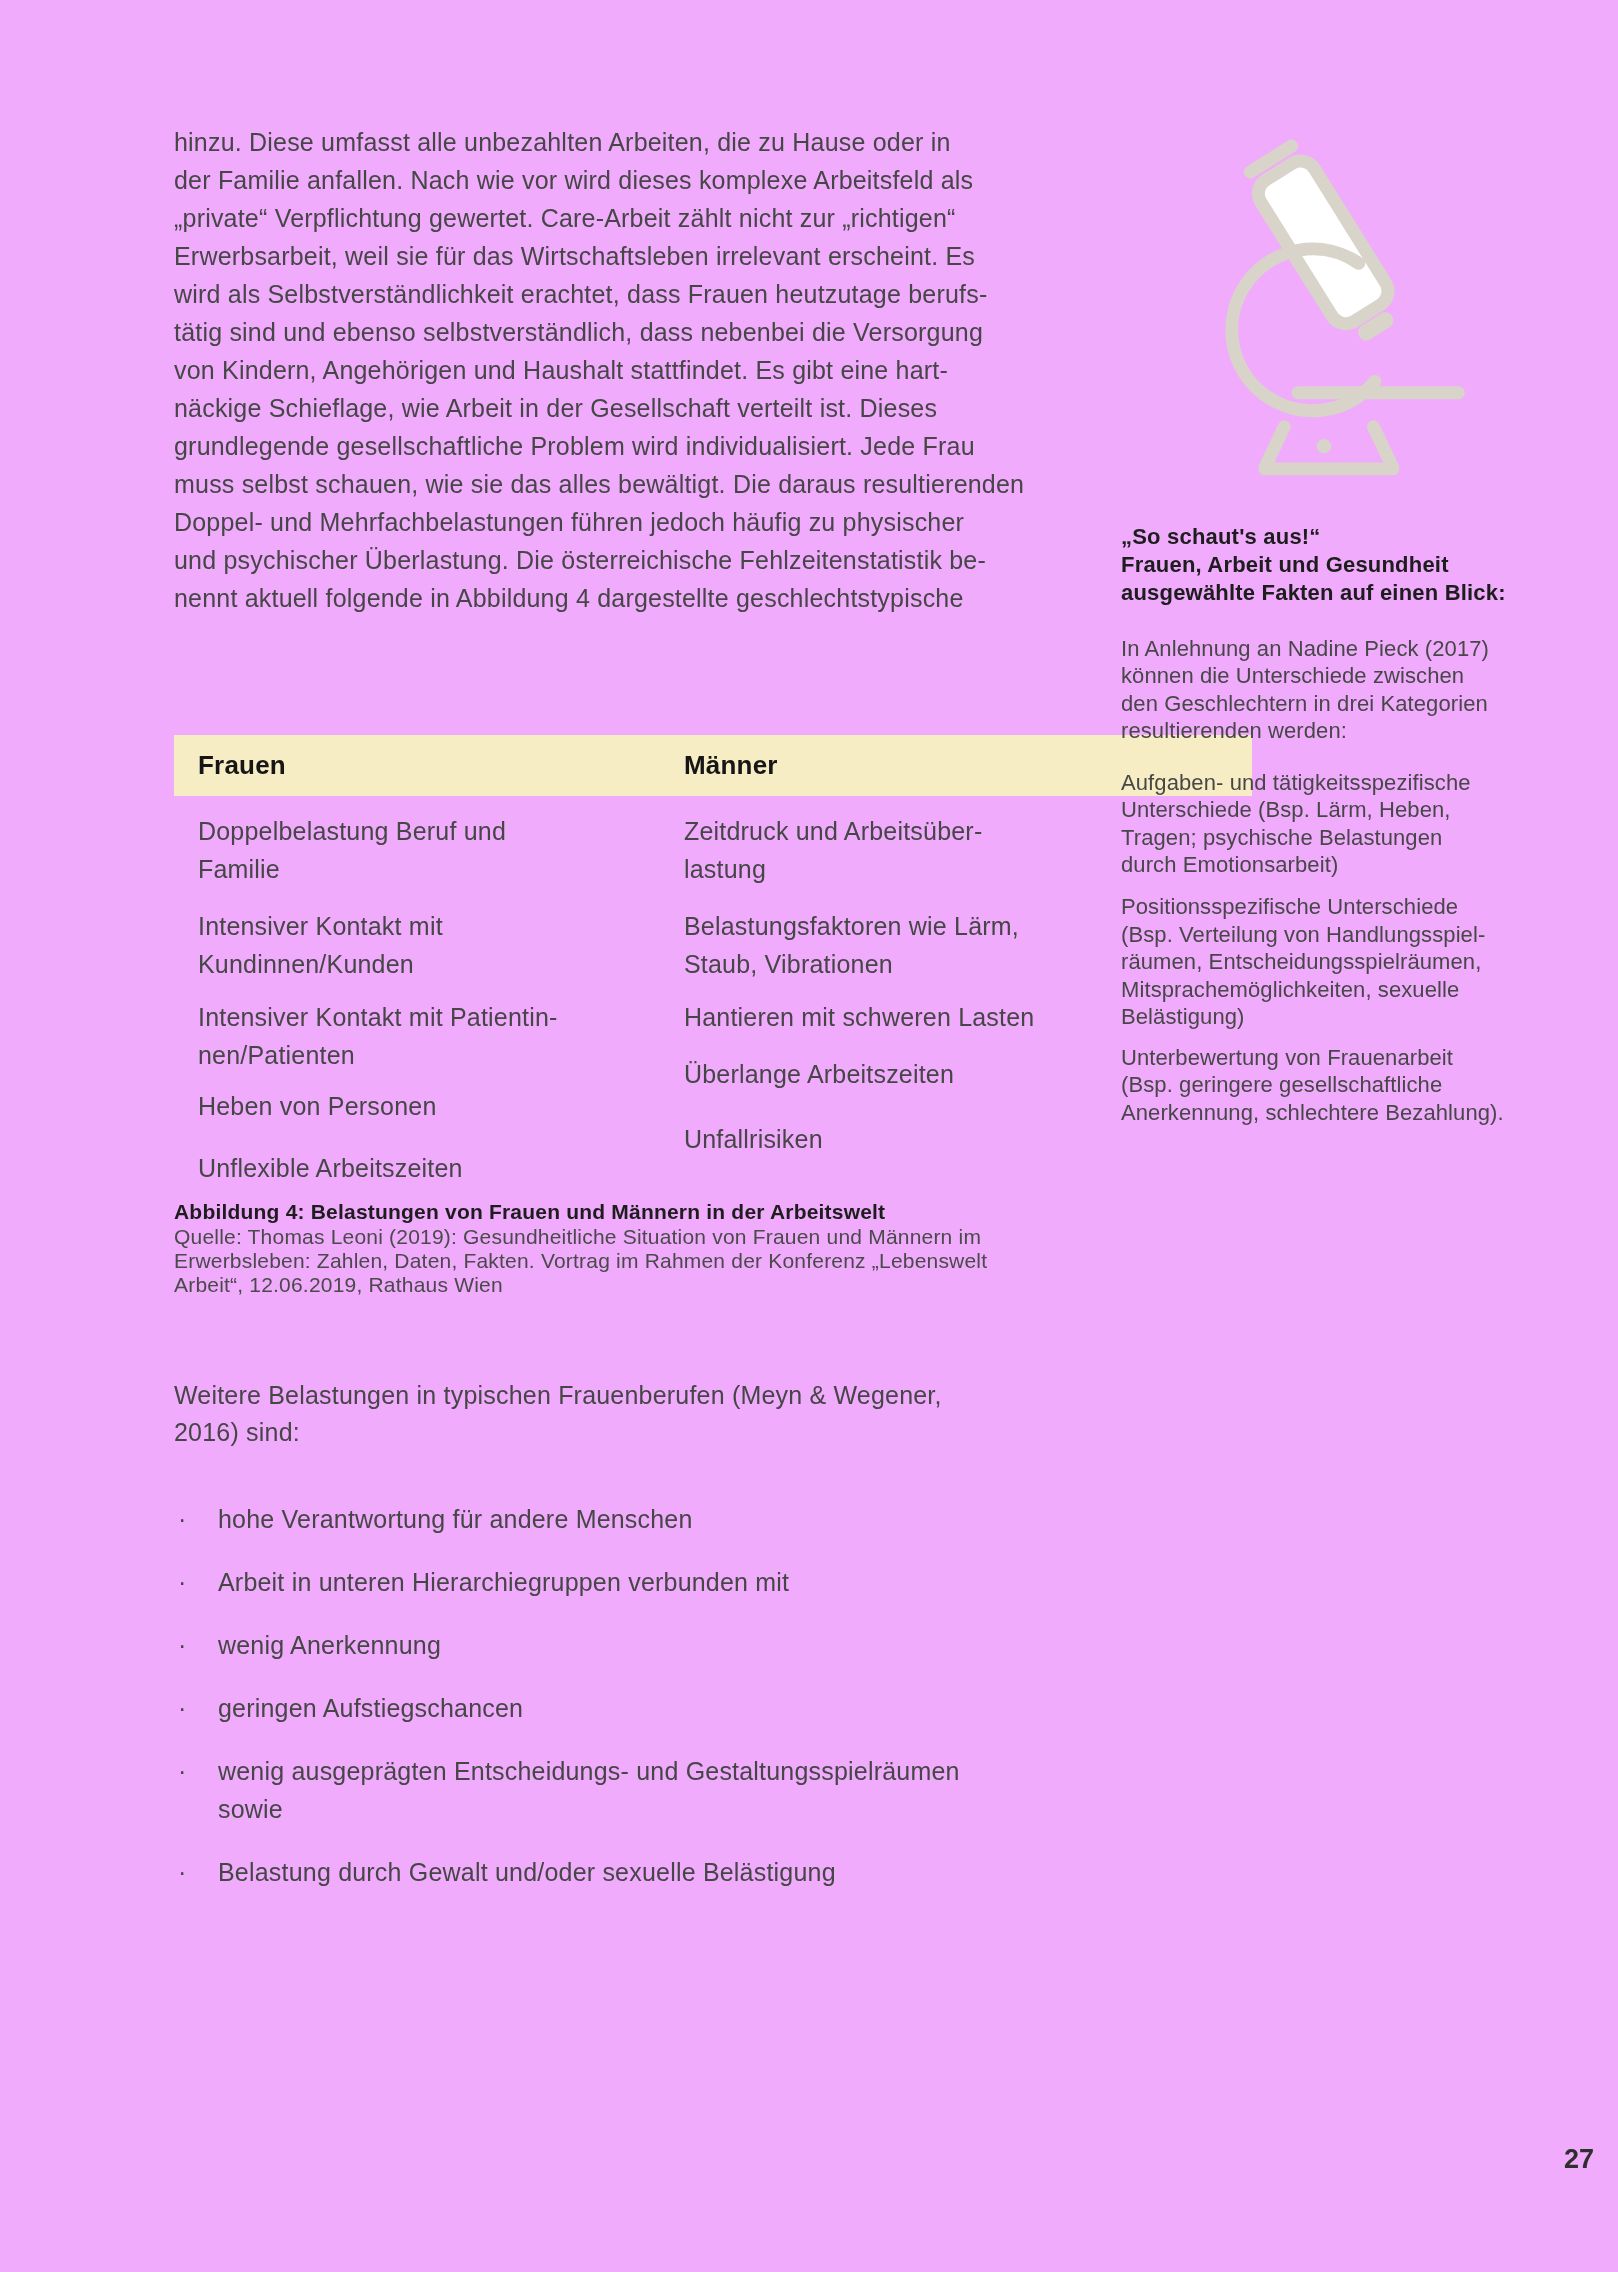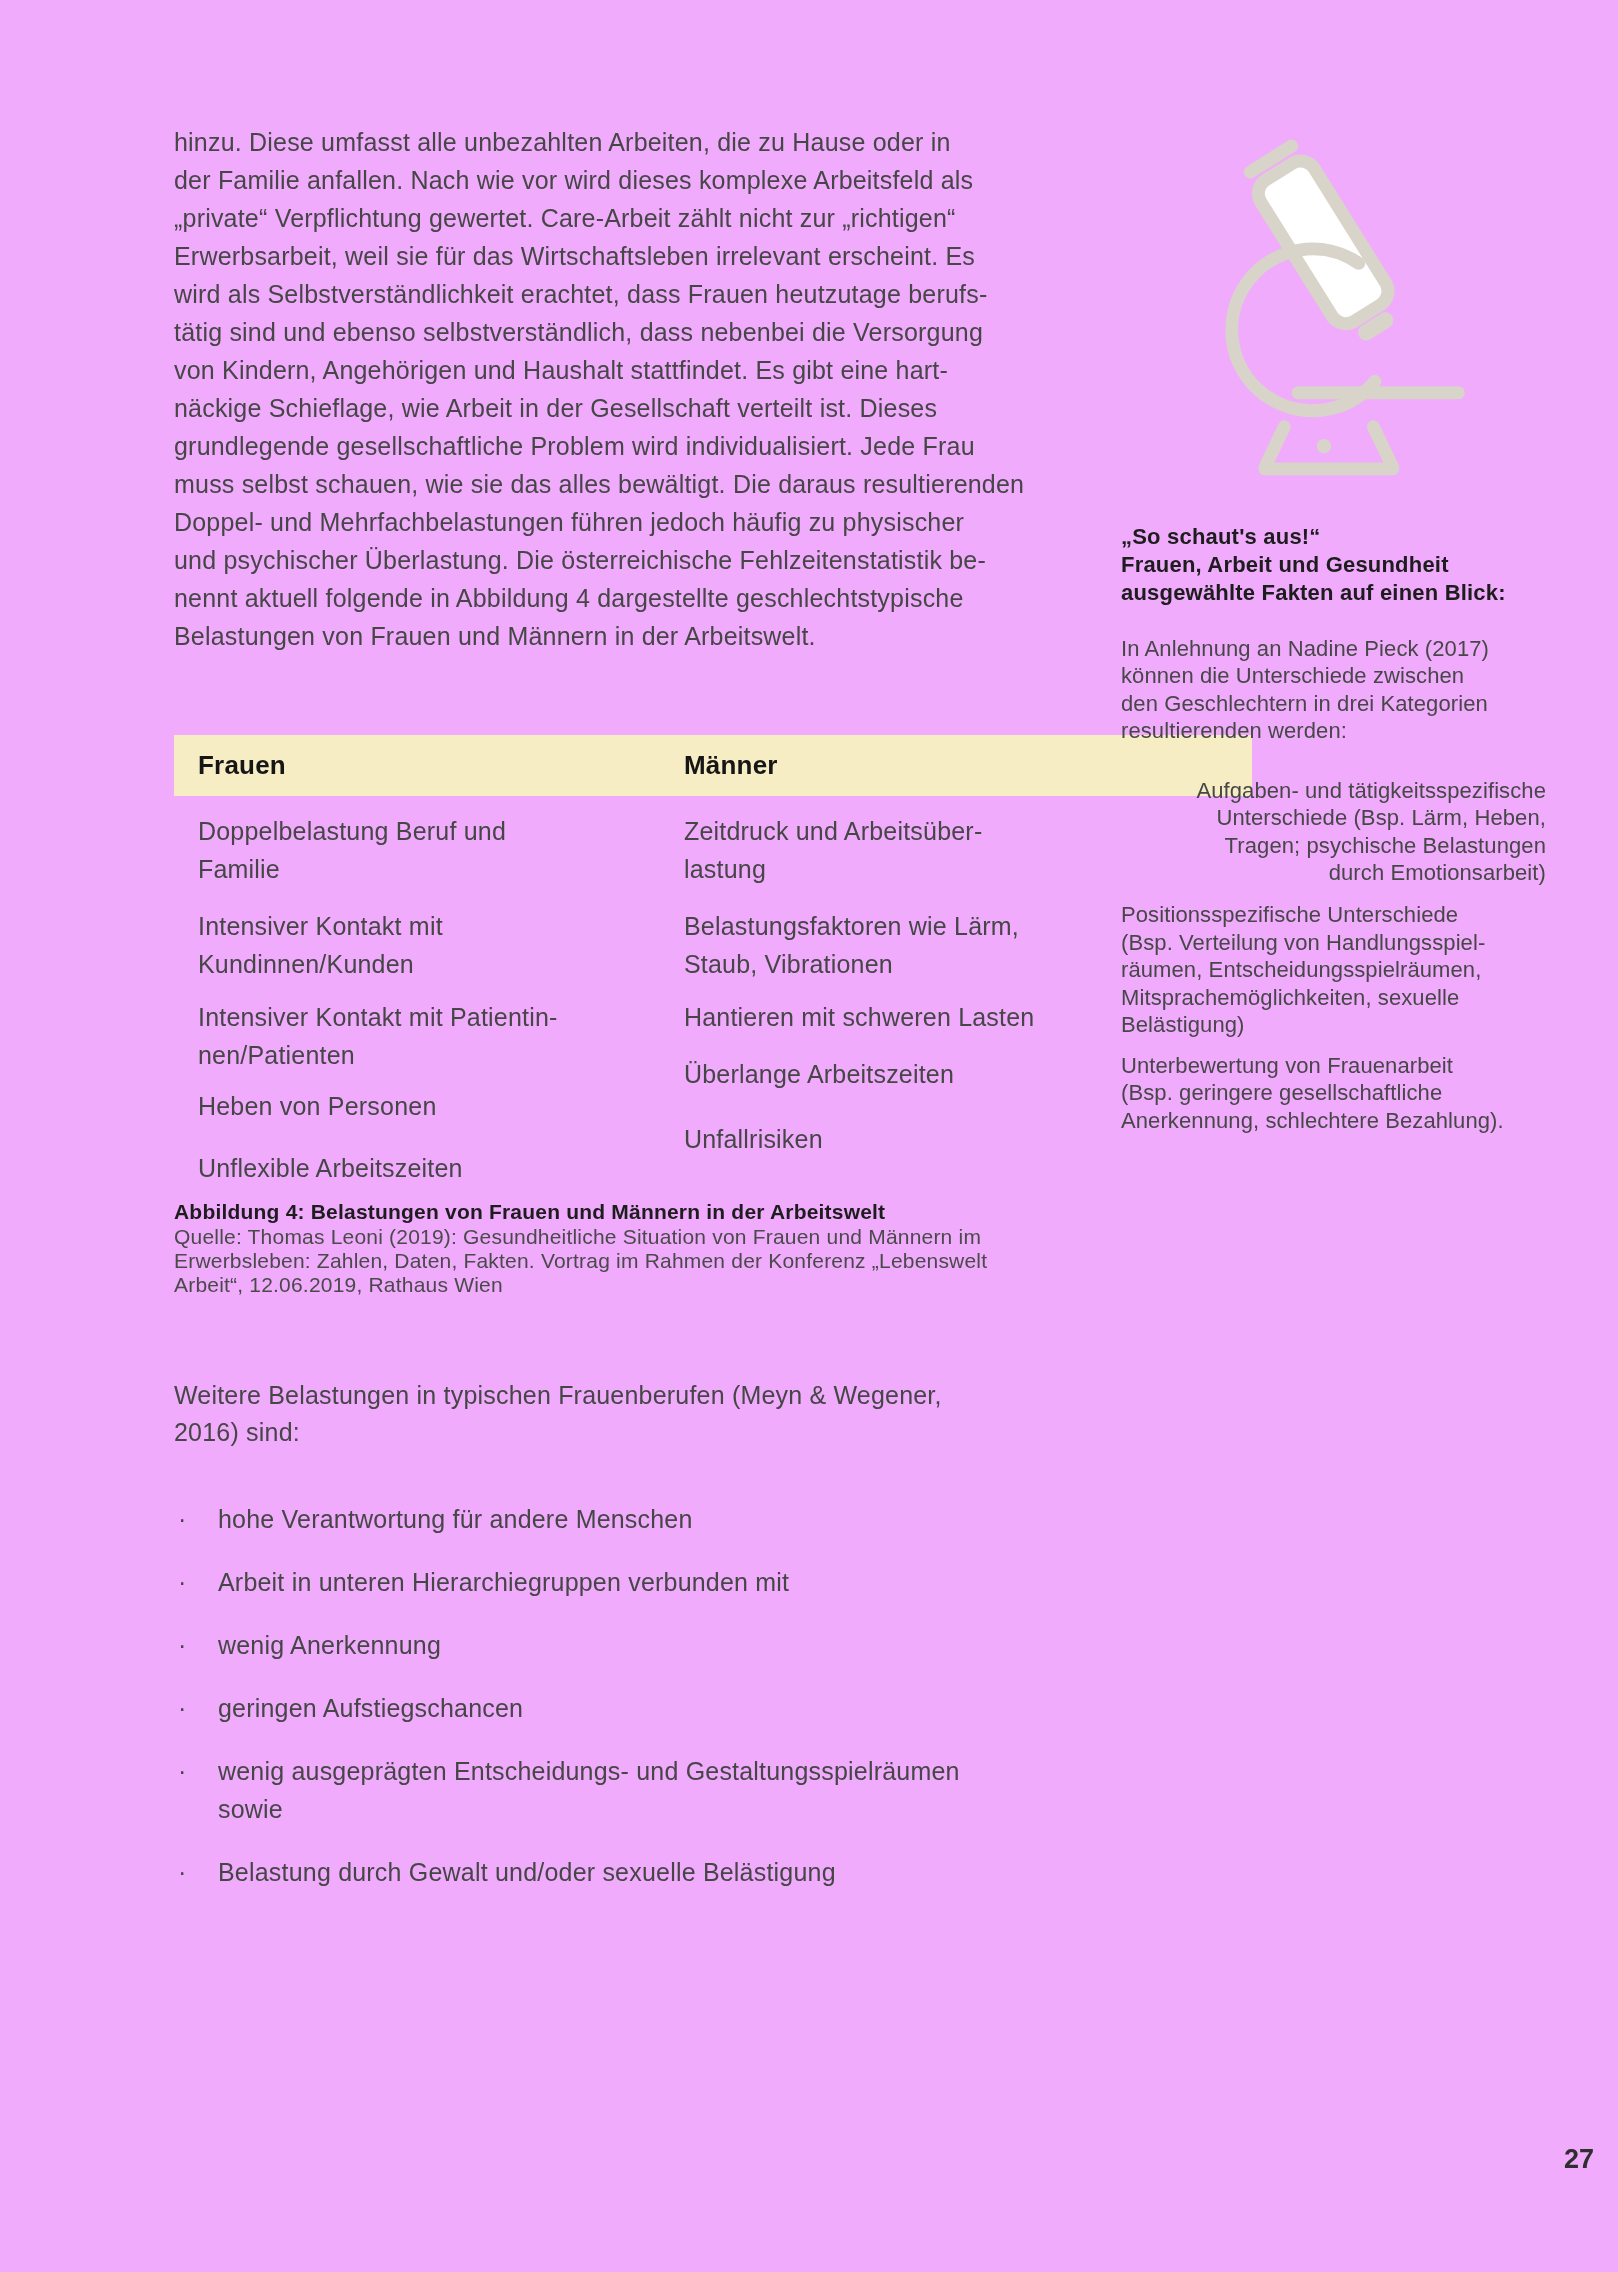--- a/index.html
+++ b/index.html
@@ -49,21 +49,21 @@
              font-size:25px; line-height:38px; letter-spacing:0.2px; color:#464646; }
   .bullet-item { position:relative; padding-left:44px; margin-bottom:25px; }
   .bullet-dot { position:absolute; left:4px; top:0; font-size:25px; color:#464646; }
 
   
   .sidebar { position:absolute; left:1121px; top:523px; width:425px; }
   .sb-heading { font-weight:bold; font-size:22px; line-height:28px; color:#1d1d1d;
                 letter-spacing:0.2px; }
   .sb-para { font-size:22px; line-height:27.5px; color:#474747; letter-spacing:0.1px; }
   .sb-para.m1 { margin-top:27.5px; }
-  .sb-para.m2 { margin-top:32px;text-align:right; }
+  .sb-para.m2 { margin-top:24px; }
   .sb-para.m3 { margin-top:14.6px; }
   .sb-para.m4 { margin-top:13px; }
 
   
   .micro-icon { position:absolute; left:1201px; top:121px; width:267px; height:360px; }
 
   
   .page-number { position:absolute; left:1537px; top:2144px; width:57px;
                  text-align:right; font-weight:bold; font-size:27px; color:#2f2f2f; }
 </style>
@@ -79,21 +79,20 @@
       <div class="ln">Erwerbsarbeit, weil sie für das Wirtschaftsleben irrelevant erscheint. Es</div>
       <div class="ln">wird als Selbstverständlichkeit erachtet, dass Frauen heutzutage berufs-</div>
       <div class="ln">tätig sind und ebenso selbstverständlich, dass nebenbei die Versorgung</div>
       <div class="ln">von Kindern, Angehörigen und Haushalt stattfindet. Es gibt eine hart-</div>
       <div class="ln">näckige Schieflage, wie Arbeit in der Gesellschaft verteilt ist. Dieses</div>
       <div class="ln">grundlegende gesellschaftliche Problem wird individualisiert. Jede Frau</div>
       <div class="ln">muss selbst schauen, wie sie das alles bewältigt. Die daraus resultierenden</div>
       <div class="ln">Doppel- und Mehrfachbelastungen führen jedoch häufig zu physischer</div>
       <div class="ln">und psychischer Überlastung. Die österreichische Fehlzeitenstatistik be-</div>
       <div class="ln">nennt aktuell folgende in Abbildung 4 dargestellte geschlechtstypische</div>
-      <div class="ln">Belastungen von Frauen und Männern in der Arbeitswelt.</div>
     </div>
 
   <svg class="micro-icon" viewBox="0 0 330 445" fill="none" stroke="#d9d4c9" stroke-width="16" stroke-linecap="round" stroke-linejoin="round">
     <line x1="61" y1="63" x2="112" y2="31"></line>
     <rect x="112" y="47" width="78" height="206" rx="20" transform="rotate(-32 151 150)" fill="#ffffff"></rect>
     <rect x="192" y="244" width="48" height="20" rx="10" transform="rotate(-32 216 254)" fill="#d9d4c9" stroke="none"></rect>
     <path d="M 195 176 A 100 100 0 1 0 215 322"></path>
     <line x1="120" y1="336" x2="318" y2="336"></line>
     <line x1="103" y1="378" x2="79" y2="428"></line>
     <line x1="213" y1="378" x2="237" y2="428"></line>

